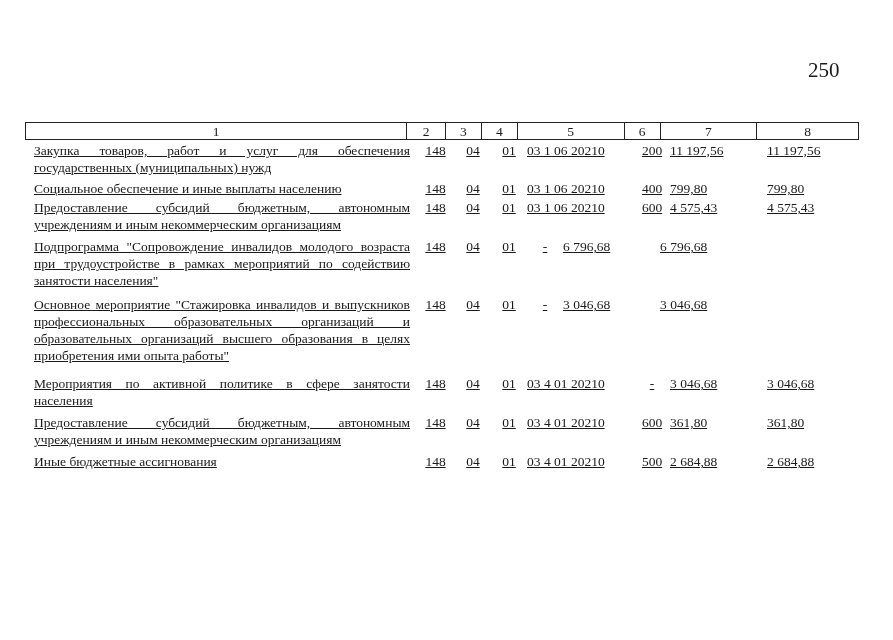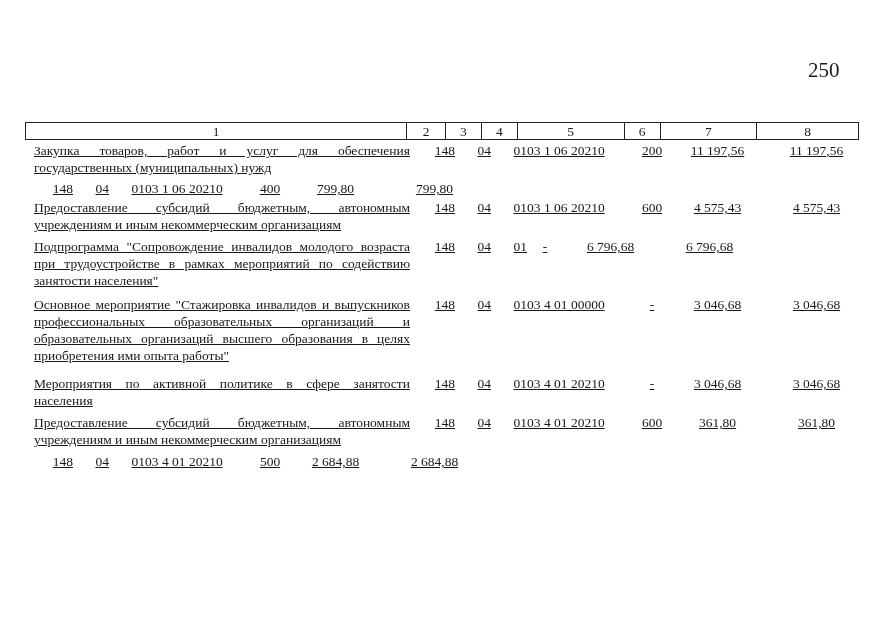--- a/index.html
+++ b/index.html
@@ -11,24 +11,24 @@
   .hdr {
     position:absolute; top:122px; left:25px; height:18px; display:flex;
     border:1px solid #222; box-sizing:border-box; width:834px;
   }
   .hdr div { border-right:1px solid #222; text-align:center; font-size:13.5px; line-height:17px; box-sizing:border-box; }
   .hdr div:last-child { border-right:none; }
   .c1{width:382px}.c2{width:39px}.c3{width:36px}.c4{width:36px}.c5{width:107px}.c6{width:36px}.c7{width:97px}.c8{width:101px}
   .row { position:absolute; left:34px; width:834px; display:flex; font-size:13.5px; line-height:17px;text-decoration:underline; }
   .row > div { box-sizing:border-box; }
   .row .c1 { text-align:justify; padding-right:6px; }
-  .row .c2,.row .c3,.row .c4 { text-align:right; }
+  .row .c2,.row .c3,.row .c4 { text-align:center; }
   .row .c5 { text-align:left; }
   .row .c6 { text-align:center; }
-  .row .c7,.row .c8 { text-align:center; padding-right:2px; }
+  .row .c7,.row .c8 { text-align:left; padding-right:2px; }
 </style>
 </head>
 <body>
 
 <div class="page-num">250</div>
 
 <div class="hdr">
   <div class="c1">1</div>
   <div class="c2">2</div>
   <div class="c3">3</div>
@@ -44,20 +44,21 @@
       <div class="c1">Закупка товаров, работ и услуг для обеспечения государственных (муниципальных) нужд</div>
       <div class="c2">148</div>
       <div class="c3">04</div>
       <div class="c4">01</div>
       <div class="c5">03 1 06 20210</div>
       <div class="c6">200</div>
       <div class="c7">11 197,56</div>
       <div class="c8">11 197,56</div>
     </div>
     <div class="row" style="top: 180px;">
+      <div class="c1">Социальное обеспечение и иные выплаты населению</div>
       <div class="c2">148</div>
       <div class="c3">04</div>
       <div class="c4">01</div>
       <div class="c5">03 1 06 20210</div>
       <div class="c6">400</div>
       <div class="c7">799,80</div>
       <div class="c8">799,80</div>
     </div>
     <div class="row" style="top: 199px;">
       <div class="c1">Предоставление субсидий бюджетным, автономным учреждениям и иным некоммерческим организациям</div>
@@ -76,21 +77,20 @@
       <div class="c4">01</div>
       <div class="c6">-</div>
       <div class="c7">6 796,68</div>
       <div class="c8">6 796,68</div>
     </div>
     <div class="row" style="top: 296px;">
       <div class="c1">Основное мероприятие "Стажировка инвалидов и выпускников профессиональных образовательных организаций и образовательных организаций высшего образования в целях приобретения ими опыта работы"</div>
       <div class="c2">148</div>
       <div class="c3">04</div>
       <div class="c4">01</div>
-      <div class="c5">03 4 01 00000</div>
       <div class="c6">-</div>
       <div class="c7">3 046,68</div>
       <div class="c8">3 046,68</div>
     </div>
     <div class="row" style="top: 375px;">
       <div class="c1">Мероприятия по активной политике в сфере занятости населения</div>
       <div class="c2">148</div>
       <div class="c3">04</div>
       <div class="c4">01</div>
       <div class="c5">03 4 01 20210</div>
@@ -102,20 +102,21 @@
       <div class="c1">Предоставление субсидий бюджетным, автономным учреждениям и иным некоммерческим организациям</div>
       <div class="c2">148</div>
       <div class="c3">04</div>
       <div class="c4">01</div>
       <div class="c5">03 4 01 20210</div>
       <div class="c6">600</div>
       <div class="c7">361,80</div>
       <div class="c8">361,80</div>
     </div>
     <div class="row" style="top: 453px;">
+      <div class="c1">Иные бюджетные ассигнования</div>
       <div class="c2">148</div>
       <div class="c3">04</div>
       <div class="c4">01</div>
       <div class="c5">03 4 01 20210</div>
       <div class="c6">500</div>
       <div class="c7">2 684,88</div>
       <div class="c8">2 684,88</div>
     </div>
   </div>
 

